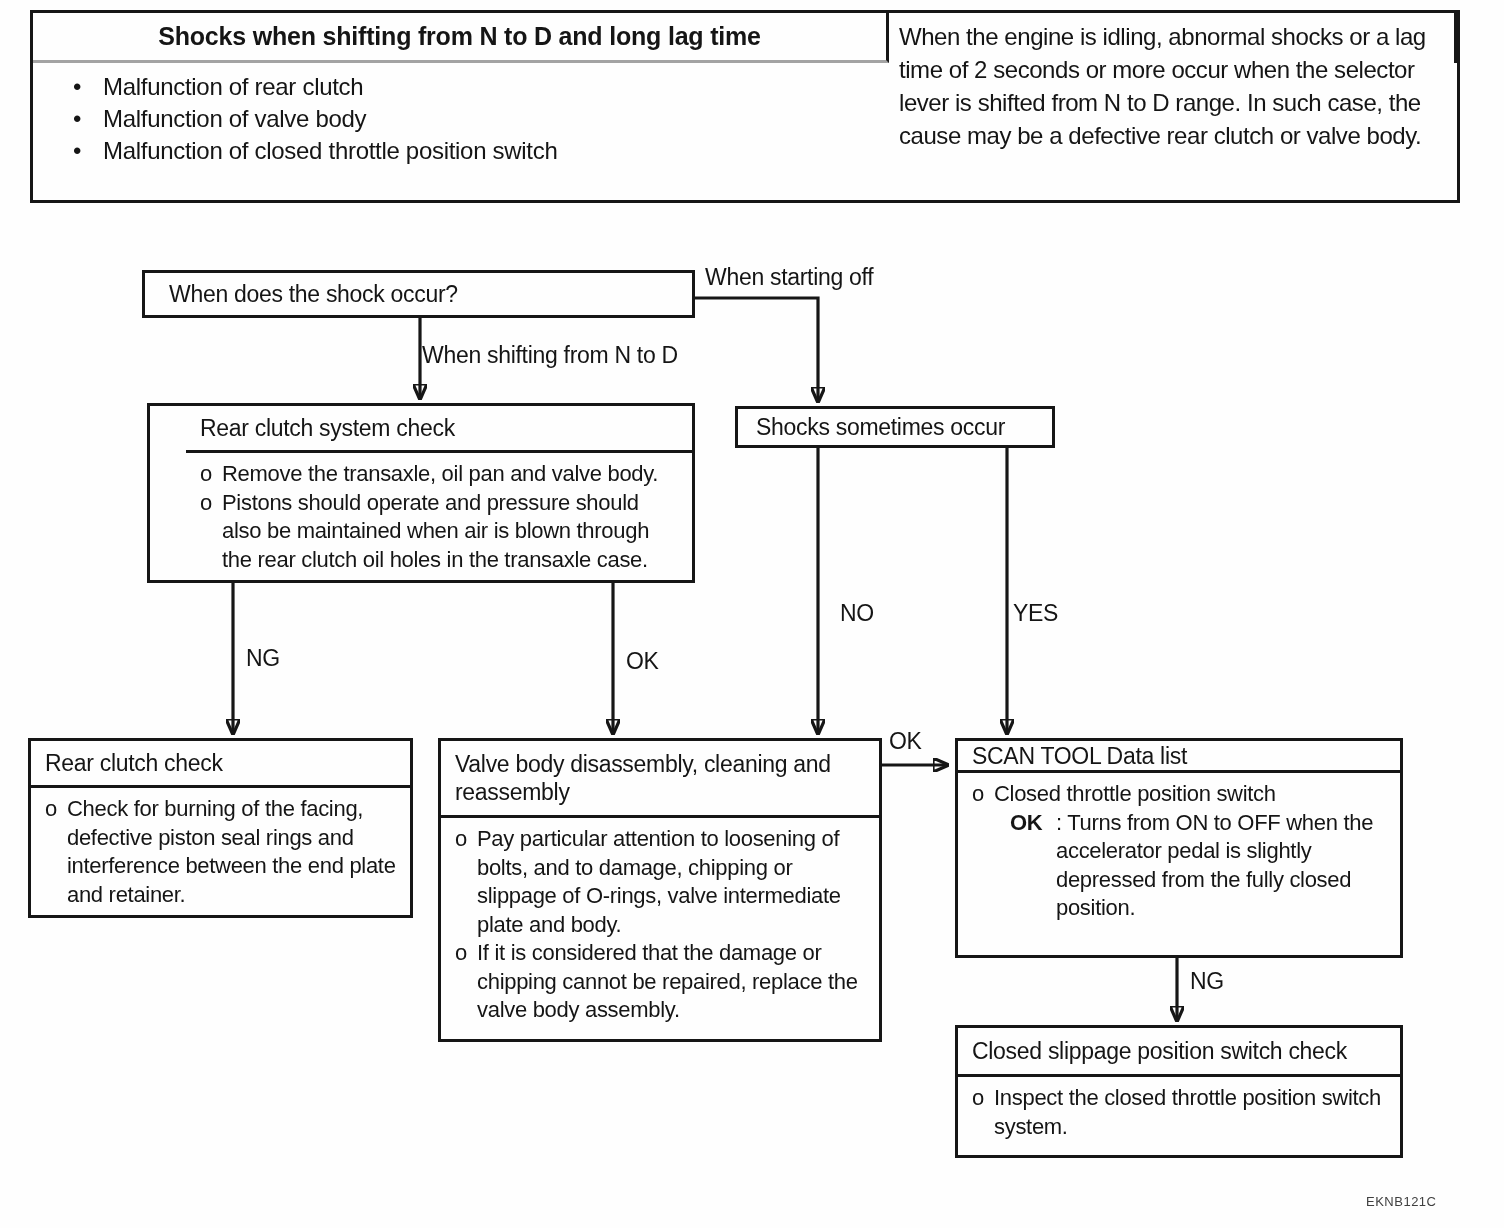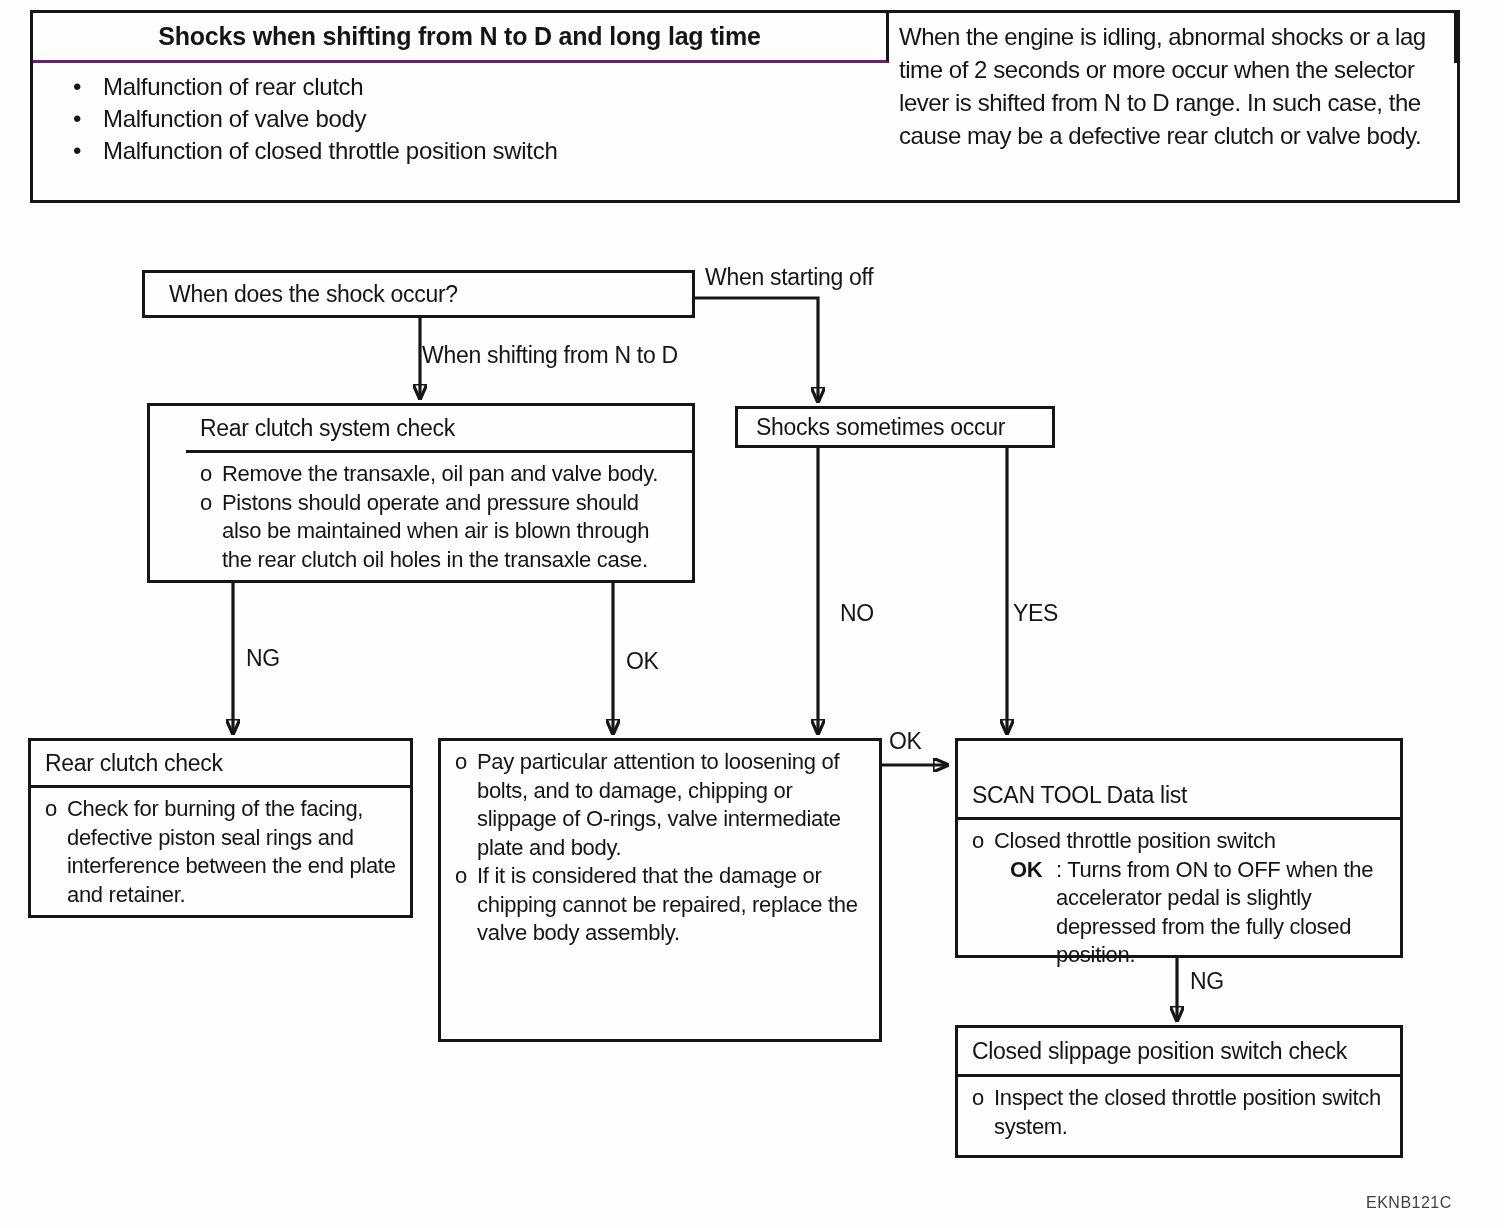--- a/index.html
+++ b/index.html
@@ -21,21 +21,21 @@
     width: 1430px; height: 193px;
     border: 3px solid #161616;
     display: grid;
     grid-template-columns: 856px 1fr;
     grid-template-rows: 50px 1fr;
     background: #fefefe;
   }
   .tbl-h {
     display: flex; align-items: center; justify-content: center;
     font-weight: 700; font-size: 25px;
-    border-bottom: 3px solid #701a75;
+    border-bottom: 3px solid #a3a3a3;
     letter-spacing: -0.2px;
   }
   .tbl-left { border-right: 3px solid #161616; }
   .tbl-body-left {
     font-size: 24px; line-height: 33px;
     padding: 7px 10px 2px 10px;
     letter-spacing: -0.45px;
   }
   .tbl-body-right {
     font-size: 24px; line-height: 32px;
@@ -73,21 +73,21 @@
   .flabel {
     position: absolute;
     font-size: 23px;
     letter-spacing: -0.3px;
     white-space: nowrap;
     background: transparent;
   }
   .figcode {
     position: absolute;
     left: 1366px; top: 1194px;
-    font-size: 16px;
+    font-size: 13px;
     color: #3f3f3f;
     letter-spacing: 0.5px;
   }
 
   
   #connectors {
     position: absolute;
     left: 0; top: 0;
     width: 1504px; height: 1228px;
     pointer-events: none;
@@ -156,34 +156,35 @@
     <div class="fbox-title divided" style="height:47px;">Rear clutch check</div>
     <div class="fbox-body">
       <div class="bi">
         <span class="bm">o</span>
         <span class="bt">Check for burning of the facing, defective piston seal rings and interference between the end plate and retainer.</span>
       </div>
     </div>
   </div>
 
   <div class="fbox" style="left:438px; top:738px; width:444px; height:304px;">
+    <div class="fbox-title divided" style="height:77px;">Valve body disassembly, cleaning and reassembly</div>
     <div class="fbox-body">
       <div class="bi">
         <span class="bm">o</span>
         <span class="bt">Pay particular attention to loosening of bolts, and to damage, chipping or slippage of O-rings, valve intermediate plate and body.</span>
       </div>
       <div class="bi">
         <span class="bm">o</span>
         <span class="bt">If it is considered that the damage or chipping cannot be repaired, replace the valve body assembly.</span>
       </div>
     </div>
   </div>
 
   <div class="fbox" style="left:955px; top:738px; width:448px; height:220px;">
-    <div class="fbox-title divided" style="height:47px;margin-top:32px;">SCAN TOOL Data list</div>
+    <div class="fbox-title divided" style="height:32px;">SCAN TOOL Data list</div>
     <div class="fbox-body">
       <div class="bi">
         <span class="bm">o</span>
         <span class="bt">Closed throttle position switch</span>
       </div>
       <div class="scan-ok">
         <span class="okb">OK</span>
         <span class="okt">: Turns from ON to OFF when the accelerator pedal is slightly depressed from the fully closed position.</span>
       </div>
     </div>

